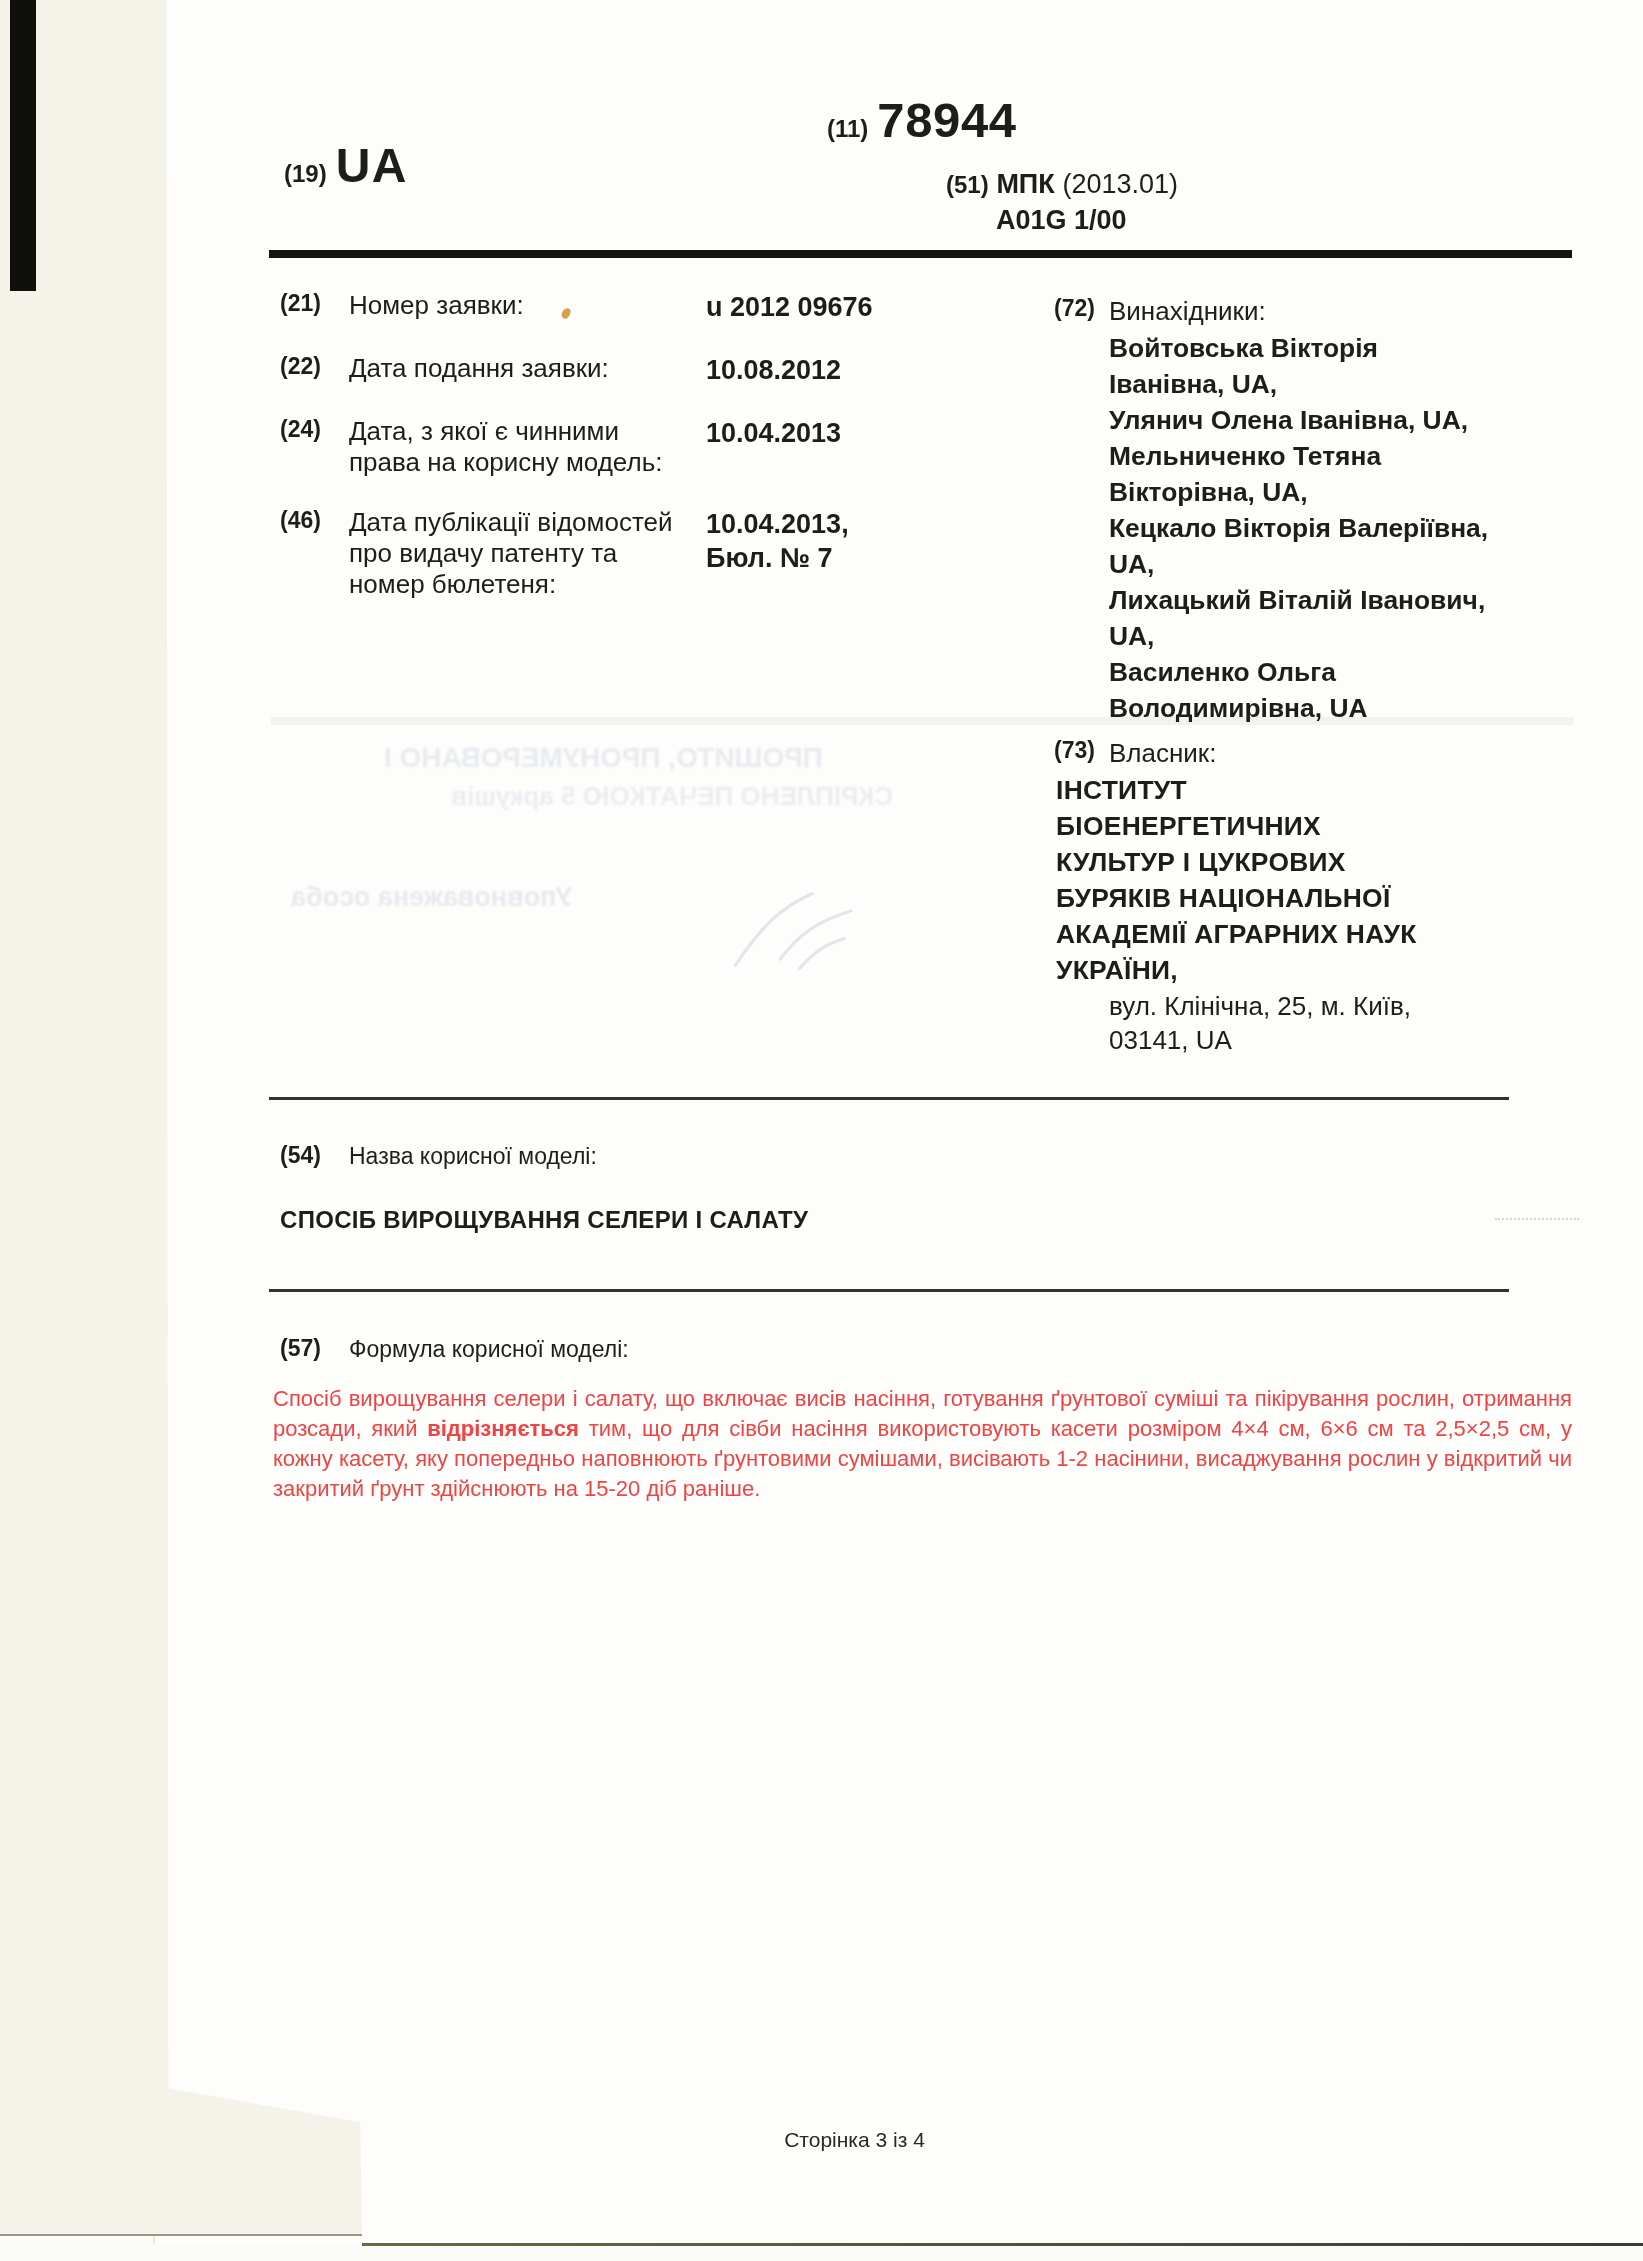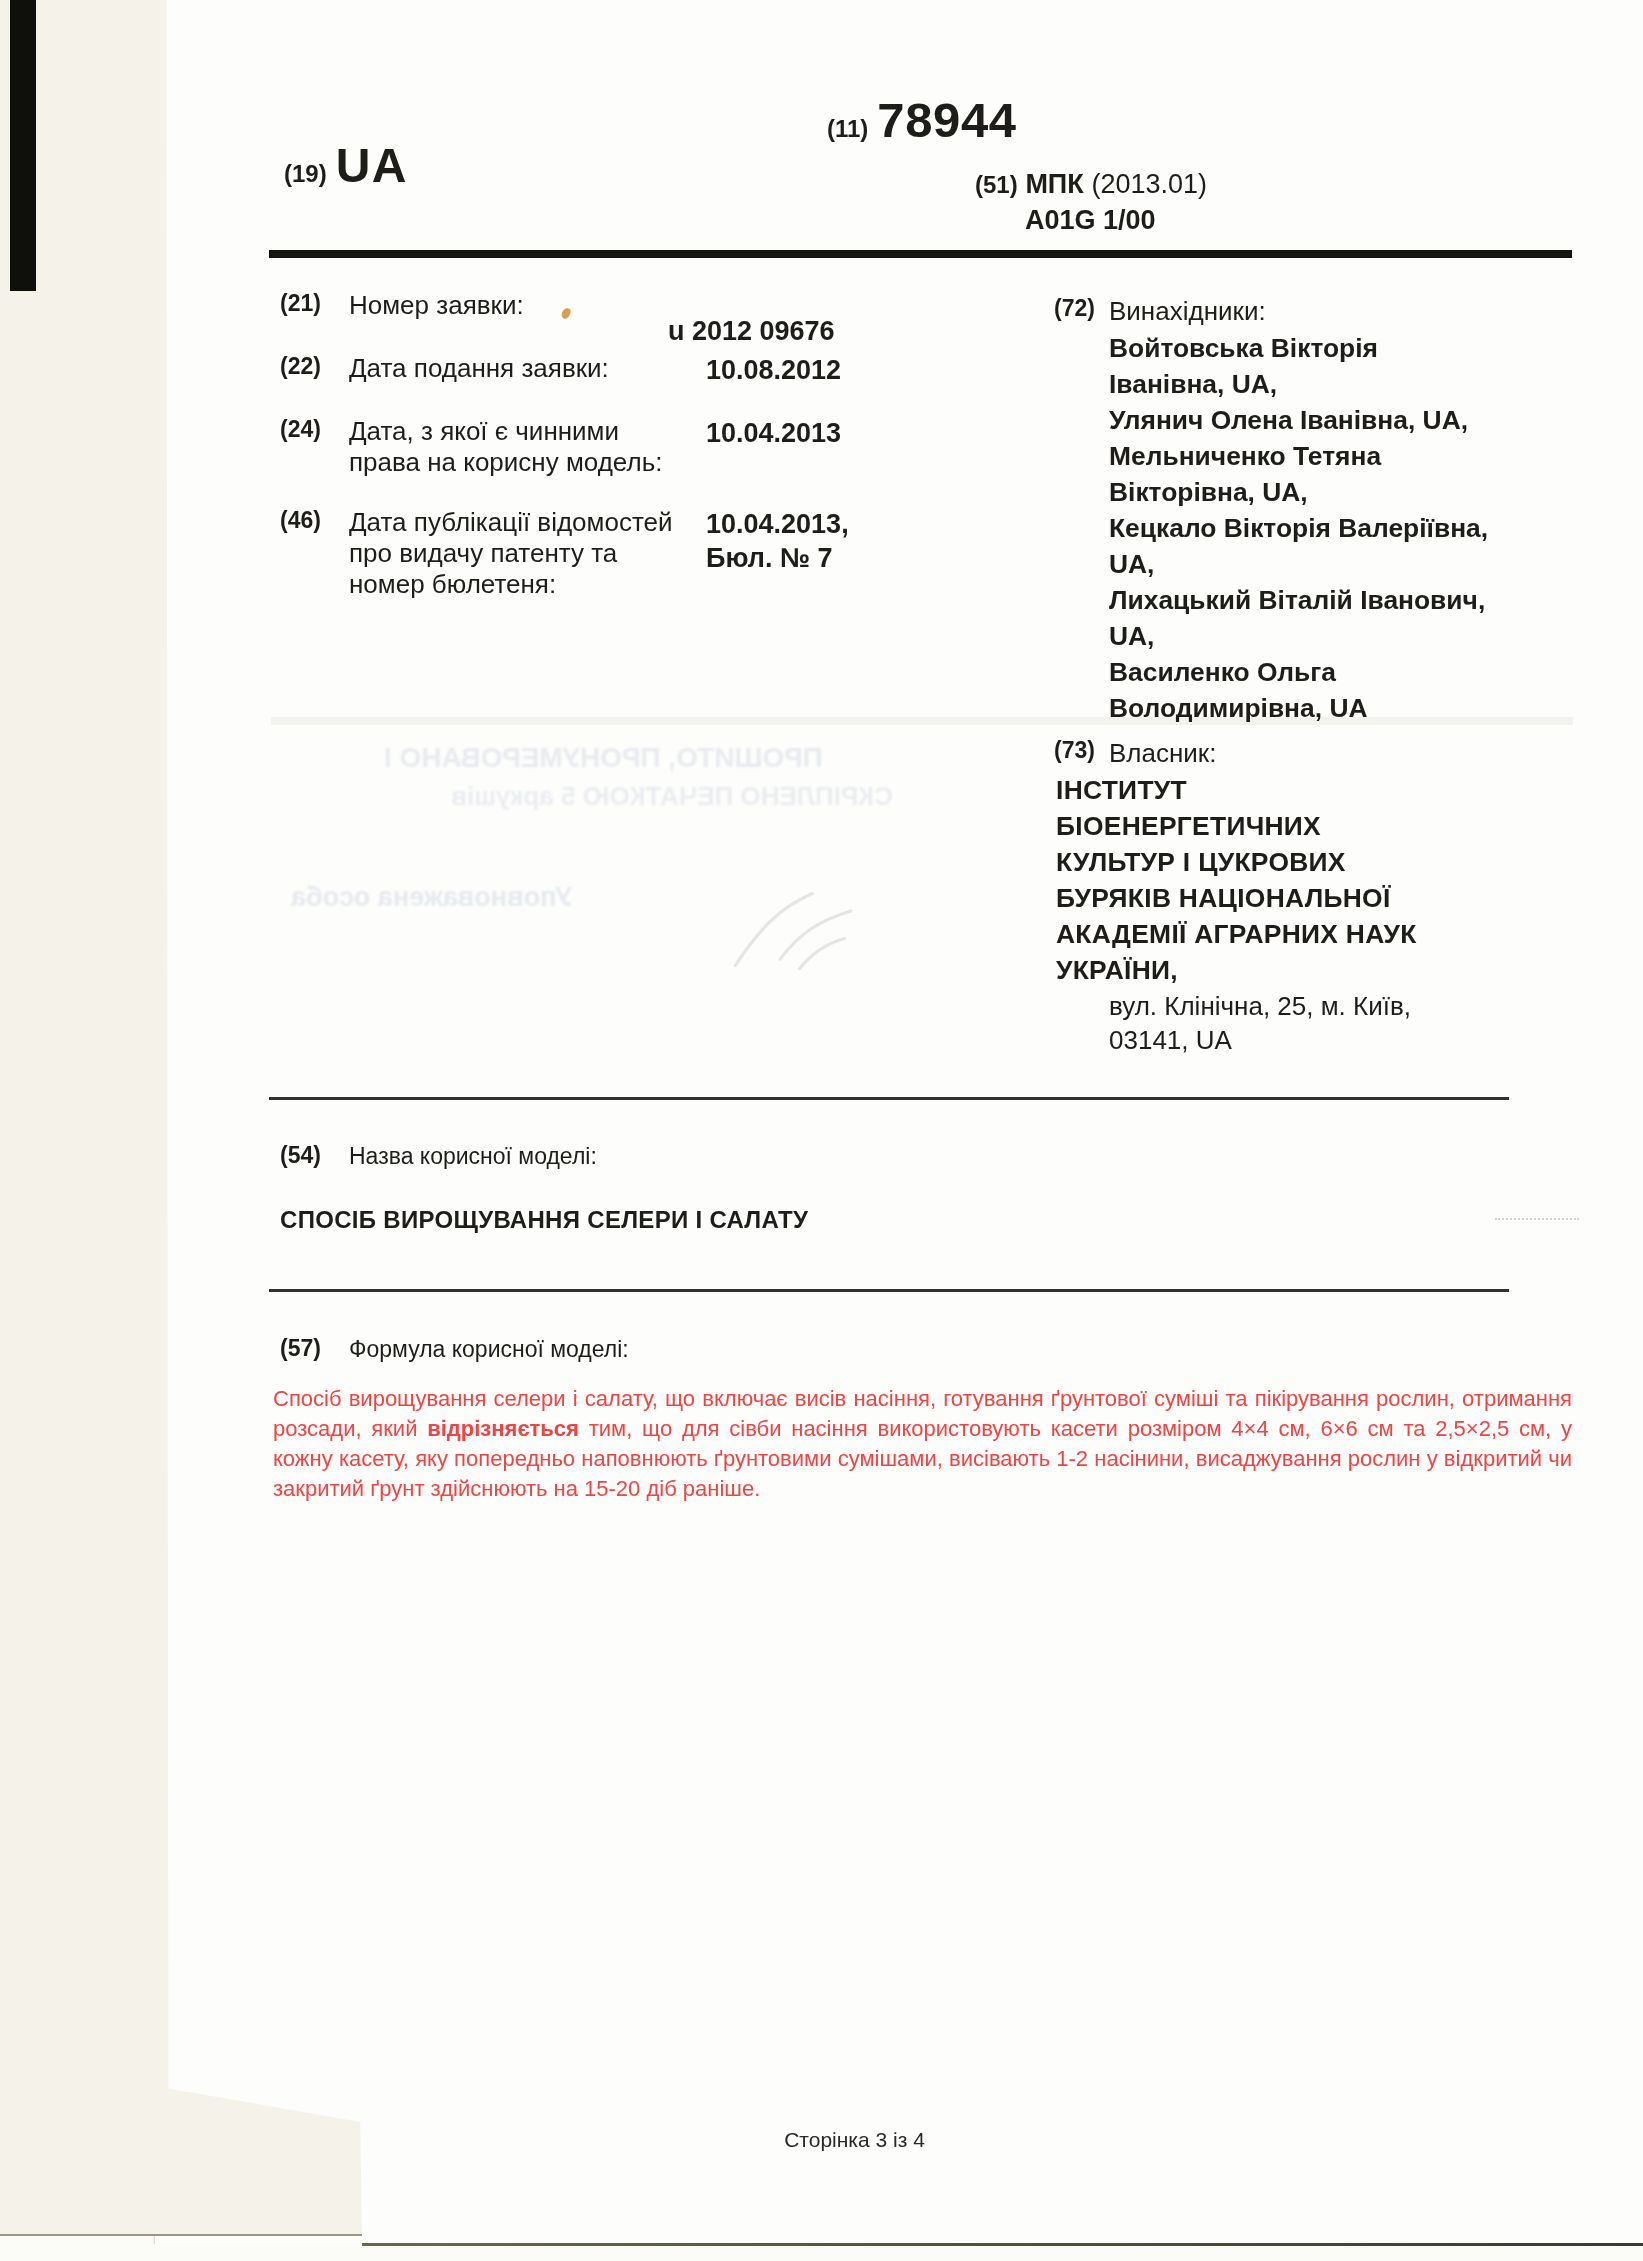--- a/index.html
+++ b/index.html
@@ -83,37 +83,37 @@
 <div class="abs content row-flex" style="left:827px;top:92px;">
   <span class="code-sm">(11)</span>
   <span class="bignum">78944</span>
 </div>
 
 <div class="abs content row-flex" style="left:284px;top:138px;">
   <span class="code-sm">(19)</span>
   <span class="country">UA</span>
 </div>
 
-<div class="abs content" style="left:946px;top:169px;margin-left:29px;">
+<div class="abs content" style="left:946px;top:169px;">
   <div class="row-flex" style="gap:7.7px;">
     <span class="code-sm">(51)</span>
     <span class="ipc-bold">МПК</span>
     <span class="ipc-reg">(2013.01)</span>
   </div>
   <div class="ipc-bold" style="margin:5.2px 0 0 50px;">A01G 1/00</div>
 </div>
 
 <div class="abs content rule-thick" style="left:269px;top:250px;width:1303px;"></div>
 
 <div class="abs content" style="left:0;top:290px;width:100%;">
   <span class="abs code" style="left:280px;">(21)</span>
   <div class="abs" style="left:349px;width:361px;">
     <div class="label">Номер заявки:</div>
   </div>
-  <div class="abs" style="left:668px;margin-top:24px;">
+  <div class="abs" style="left:706px;">
     <div class="value nowrap">u 2012 09676</div>
   </div>
 </div>
 
 <div class="abs content" style="left:0;top:353px;width:100%;">
   <span class="abs code" style="left:280px;">(22)</span>
   <div class="abs" style="left:349px;width:361px;">
     <div class="label">Дата подання заявки:</div>
   </div>
   <div class="abs" style="left:706px;">

